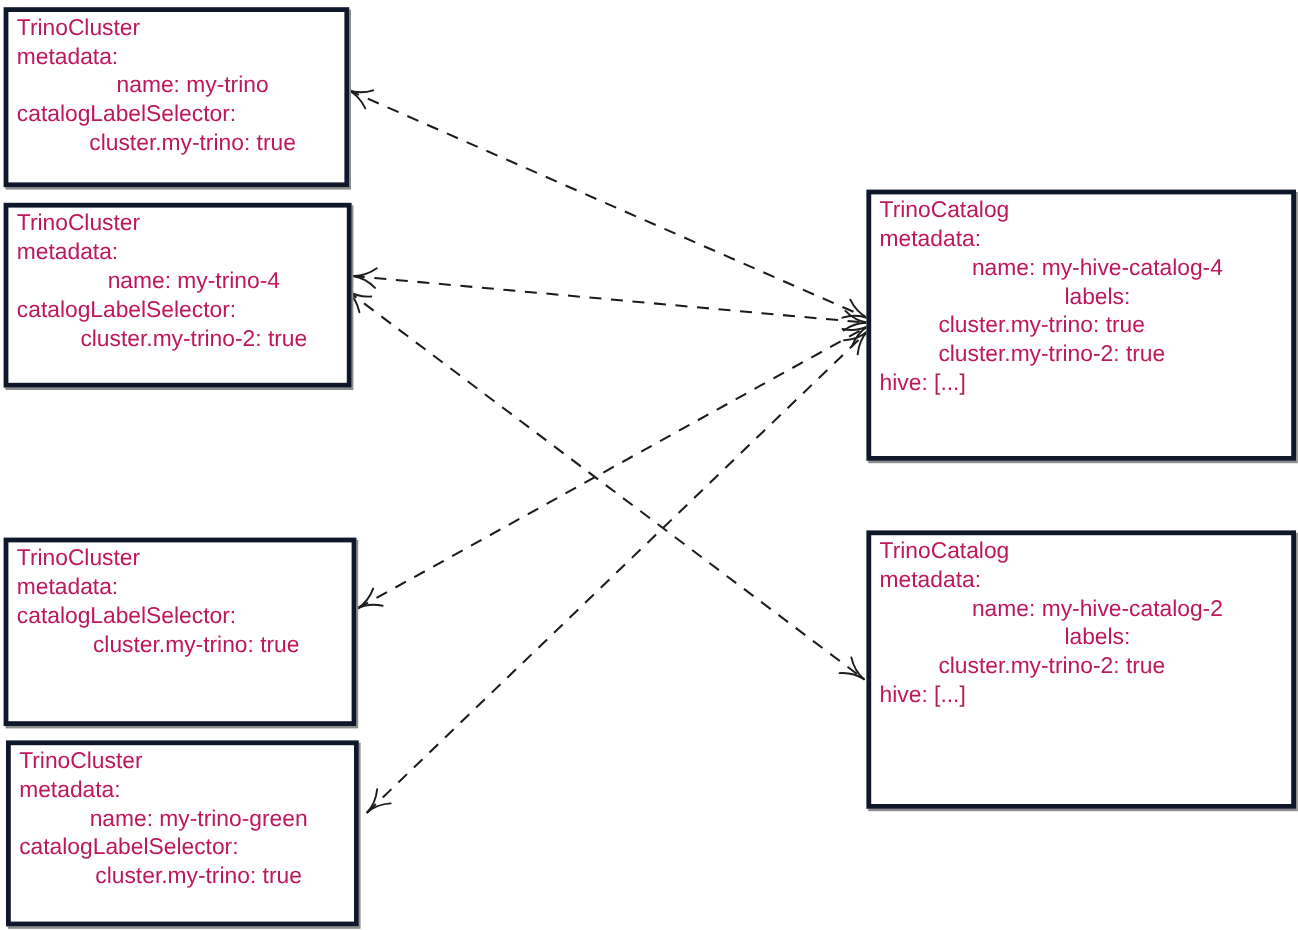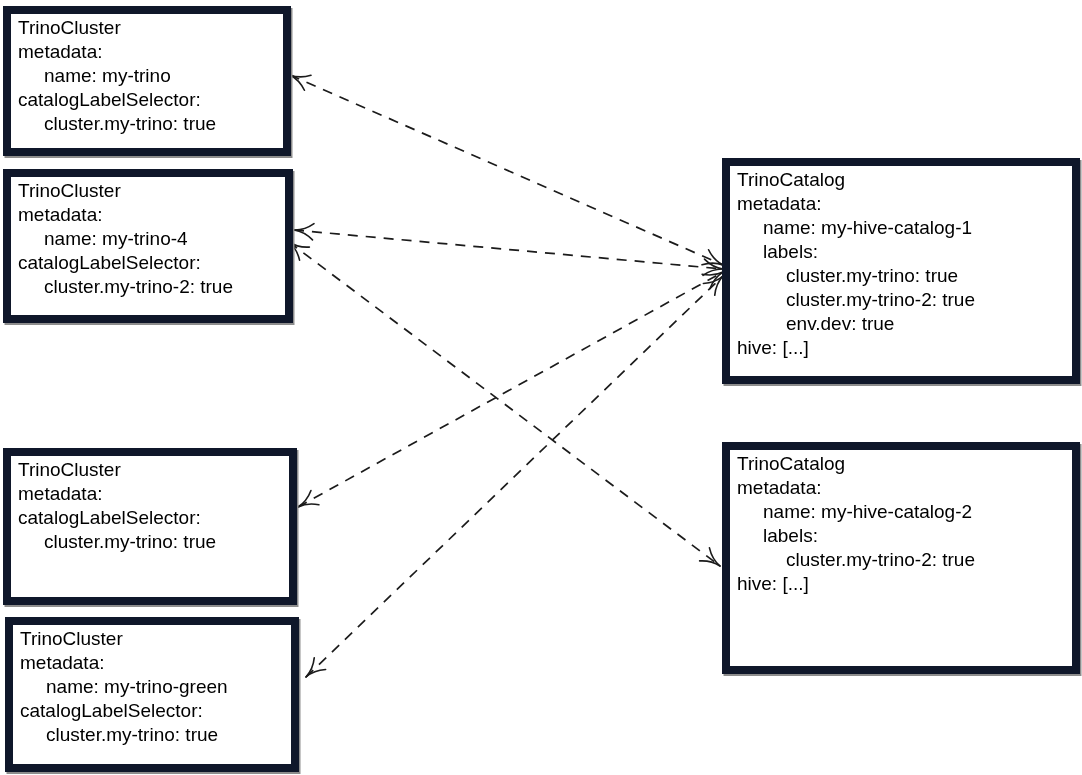--- a/index.html
+++ b/index.html
@@ -8,32 +8,32 @@
     position: relative;
     width: 1082px;
     height: 775px;
     background: #ffffff;
     font-family: "Liberation Sans", sans-serif;
     overflow: hidden;
   }
   .node {
     position: absolute;
     background: #ffffff;
-    border: 8px solid #0f172a;
+    border: 4px solid #0f172a;
     box-shadow: 1.5px 2px 0 0 #8d8d8d;
     padding: 2px 6px 0 7px;
     font-size: 19px;
     line-height: 24px;
-    color: #000000;
+    color: #be185d;
     white-space: nowrap;
     overflow: hidden;
     z-index: 2;
   }
   .yline { }
-  .l1 { padding-left: 26px; }
+  .l1 { padding-left: 26px; text-align: center; }
   .l2 { padding-left: 49px; }
   
   #node-a { left: 3px;   top: 6px;   width: 288px; height: 150px; }
   #node-b { left: 3px;   top: 169px; width: 290px; height: 154px; }
   #node-c { left: 3px;   top: 448px; width: 294px; height: 157px; }
   #node-d { left: 5px;   top: 617px; width: 294px; height: 155px; }
   
   #node-e { left: 722px; top: 158px; width: 358px; height: 226px; }
   #node-f { left: 722px; top: 442px; width: 358px; height: 232px; }
 
@@ -126,25 +126,24 @@
     <div class="yline">TrinoCluster</div>
     <div class="yline">metadata:</div>
     <div class="yline l1">name: my-trino-green</div>
     <div class="yline">catalogLabelSelector:</div>
     <div class="yline l1">cluster.my-trino: true</div>
   </div>
 
   <div class="node" id="node-e">
     <div class="yline">TrinoCatalog</div>
     <div class="yline">metadata:</div>
-    <div class="yline l1">name: my-hive-catalog-1</div>
+    <div class="yline l1">name: my-hive-catalog-4</div>
     <div class="yline l1">labels:</div>
     <div class="yline l2">cluster.my-trino: true</div>
     <div class="yline l2">cluster.my-trino-2: true</div>
-    <div class="yline l2">env.dev: true</div>
     <div class="yline">hive: [...]</div>
   </div>
 
   <div class="node" id="node-f">
     <div class="yline">TrinoCatalog</div>
     <div class="yline">metadata:</div>
     <div class="yline l1">name: my-hive-catalog-2</div>
     <div class="yline l1">labels:</div>
     <div class="yline l2">cluster.my-trino-2: true</div>
     <div class="yline">hive: [...]</div>

